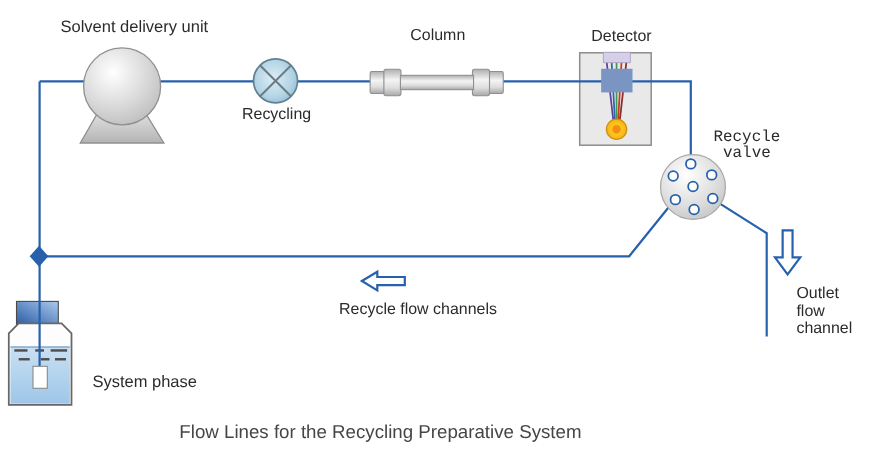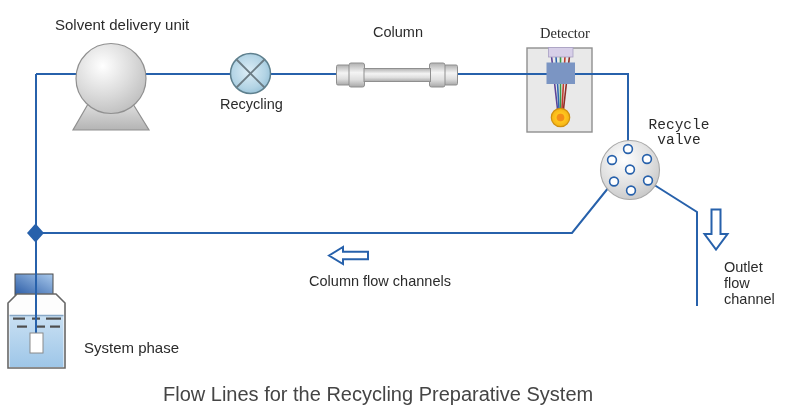--- a/index.html
+++ b/index.html
@@ -9,21 +9,21 @@
   }
   .stage svg{position:absolute;left:0;top:0;}
   .lbl{
     position:absolute;color:var(--label-text,#2b2b2b);font-size:14.5px;line-height:15px;
     white-space:normal;
   }
   .lbl.center{text-align:center;}
   .lbl.big{font-size:15px;}
   .lbl.outlet{line-height:16.2px;}
   .title{
-    position:absolute;left:163px;top:383px;font-size:20px;color:var(--title-text,#454545);
+    position:absolute;left:163px;top:383px;font-size:17px;color:var(--title-text,#454545);
     white-space:nowrap;
   }
   .flow{stroke:var(--flow-line,#2761ab);stroke-width:2;fill:none;}
   .port{fill:#ffffff;stroke:var(--flow-line,#2761ab);stroke-width:1.6;}
   .hollow-arrow{fill:#ffffff;stroke:var(--flow-line,#2761ab);stroke-width:2;stroke-linejoin:miter;}
 </style>
 </head>
 <body>
 
 <div class="stage">
@@ -141,19 +141,19 @@
 
     <polygon points="35.5,223.5 44,233 35.5,242.5 27,233" fill="var(--flow-line,#2761ab)"></polygon>
 
     <polygon class="hollow-arrow" points="329,255.5 343,247 343,251.8 368,251.8 368,259.2 343,259.2 343,264"></polygon>
     <polygon class="hollow-arrow" points="711.5,209.5 720.5,209.5 720.5,234 727.5,234 716,249.5 704.5,234 711.5,234"></polygon>
   </svg>
 
   <div class="lbl big" style="left:55px;top:17px;">Solvent delivery unit</div>
   <div class="lbl center" style="left:220px;top:97px;width:62px;">Recycling</div>
   <div class="lbl center" style="left:362px;top:25px;width:72px;">Column</div>
-  <div class="lbl center" style="left:533px;top:26px;width:64px;font-family:Liberation Serif, serif;">Detector</div>
+  <div class="lbl center" style="left:533px;top:26px;width:64px;">Detector</div>
   <div class="lbl center" style="left:646px;top:118px;width:66px;font-family:Liberation Mono, monospace;">Recycle valve</div>
   <div class="lbl outlet" style="left:724px;top:259px;width:62px;">Outlet flow channel</div>
-  <div class="lbl center" style="left:280px;top:274px;width:200px;">Column flow channels</div>
+  <div class="lbl center" style="left:280px;top:274px;width:200px;">Recycle flow channels</div>
   <div class="lbl big" style="left:84px;top:340px;">System phase</div>
   <div class="title">Flow Lines for the Recycling Preparative System</div>
 </div>
 
 </body></html>

